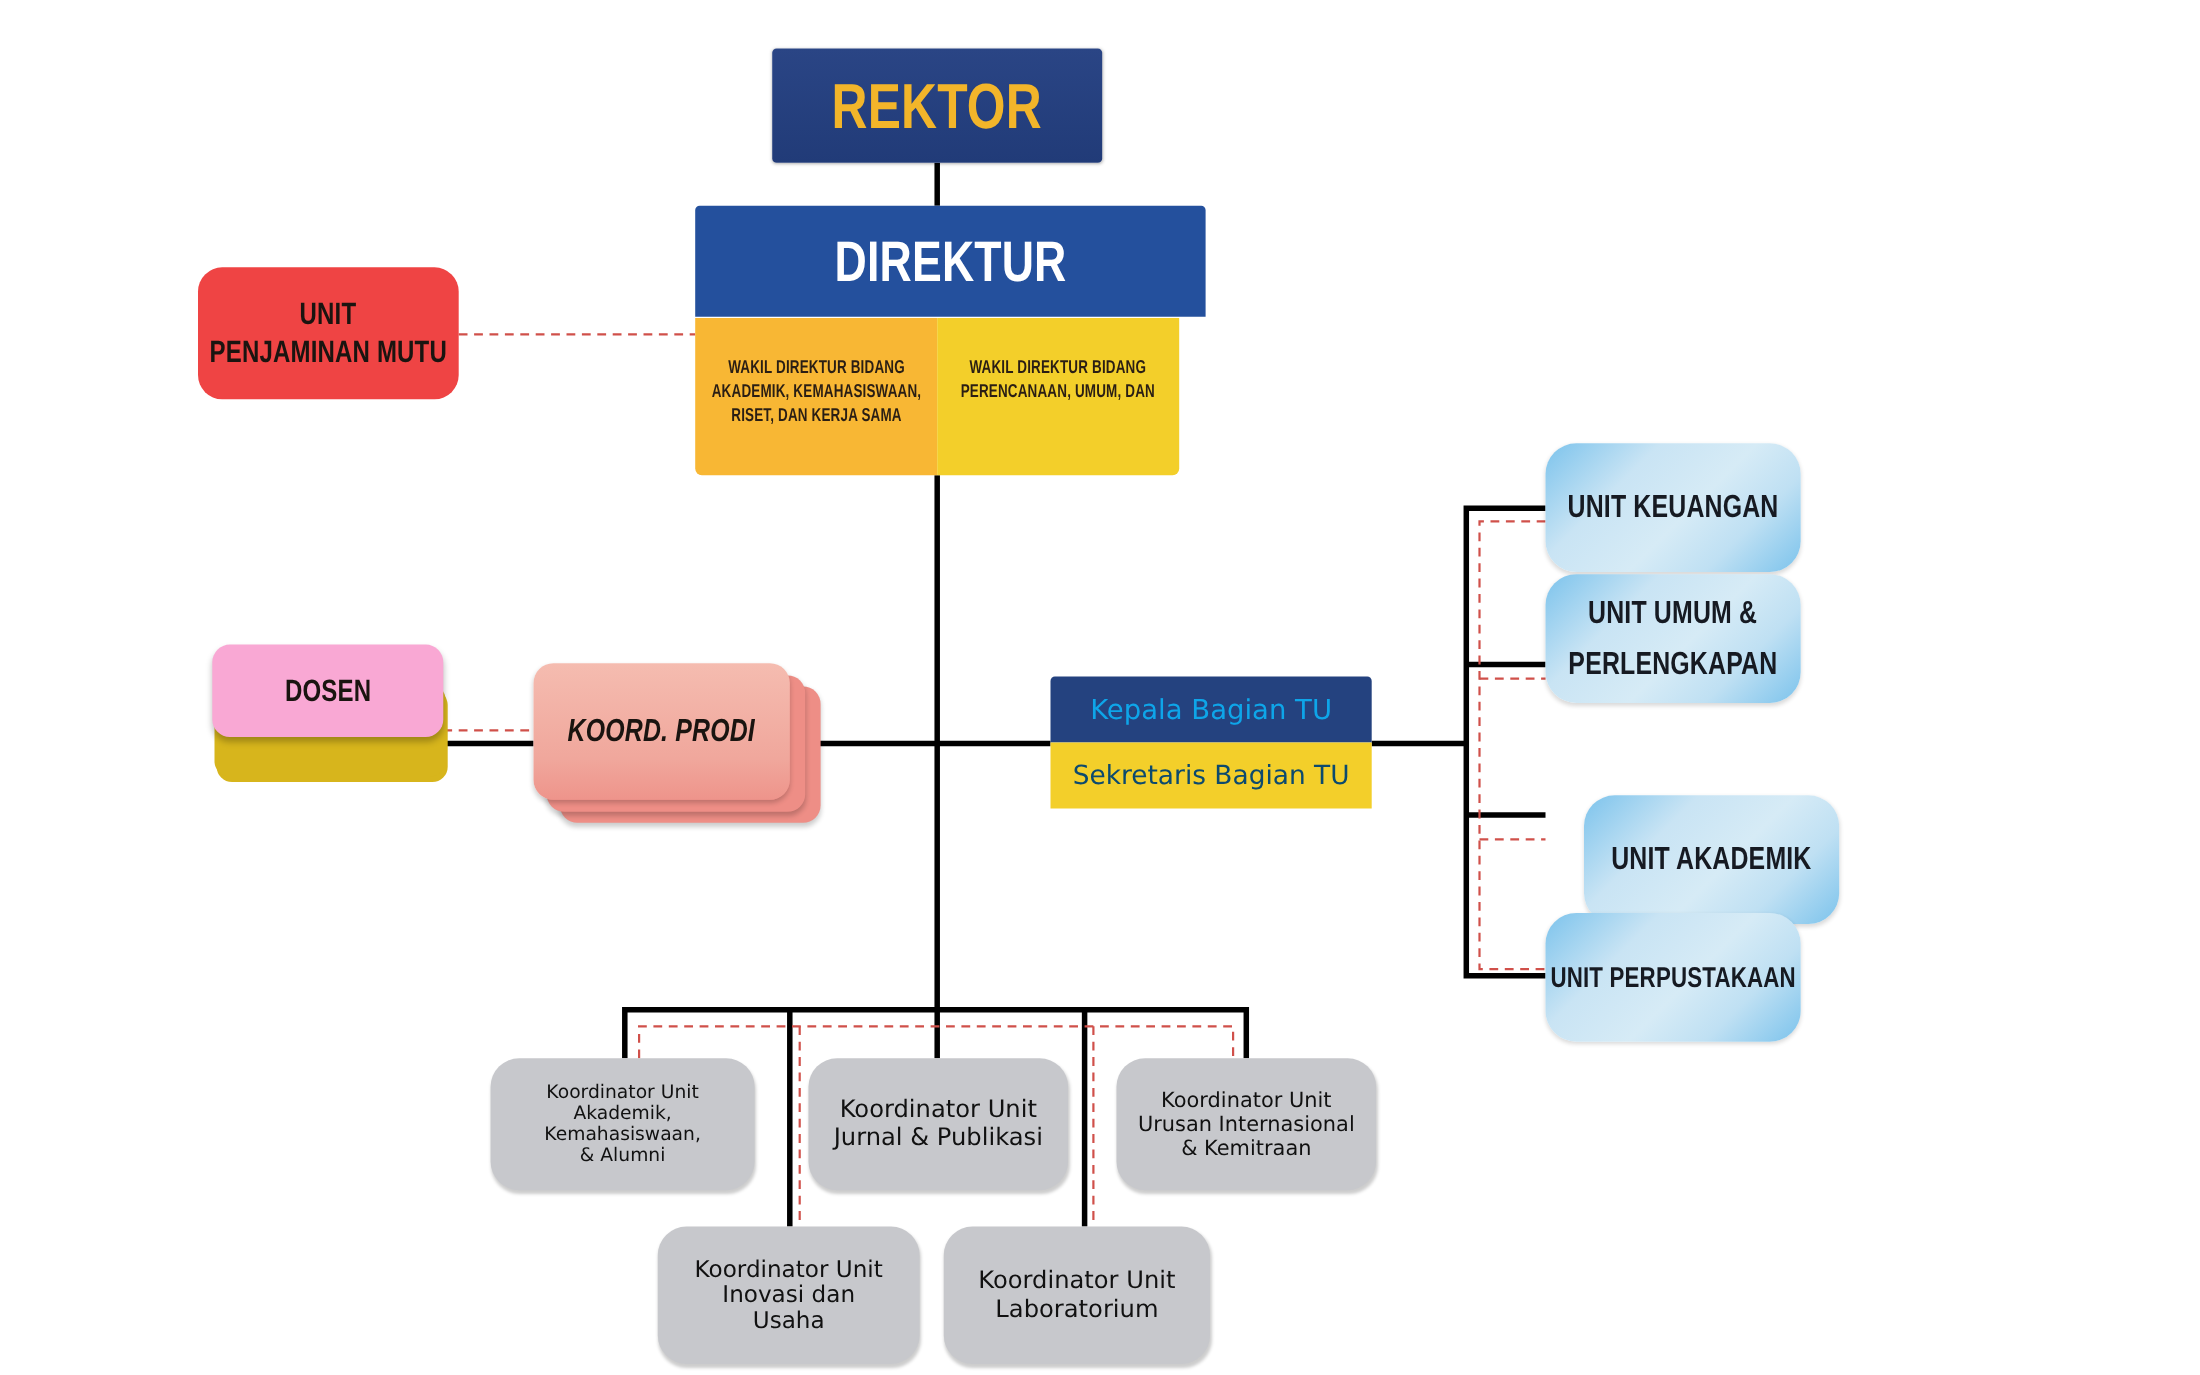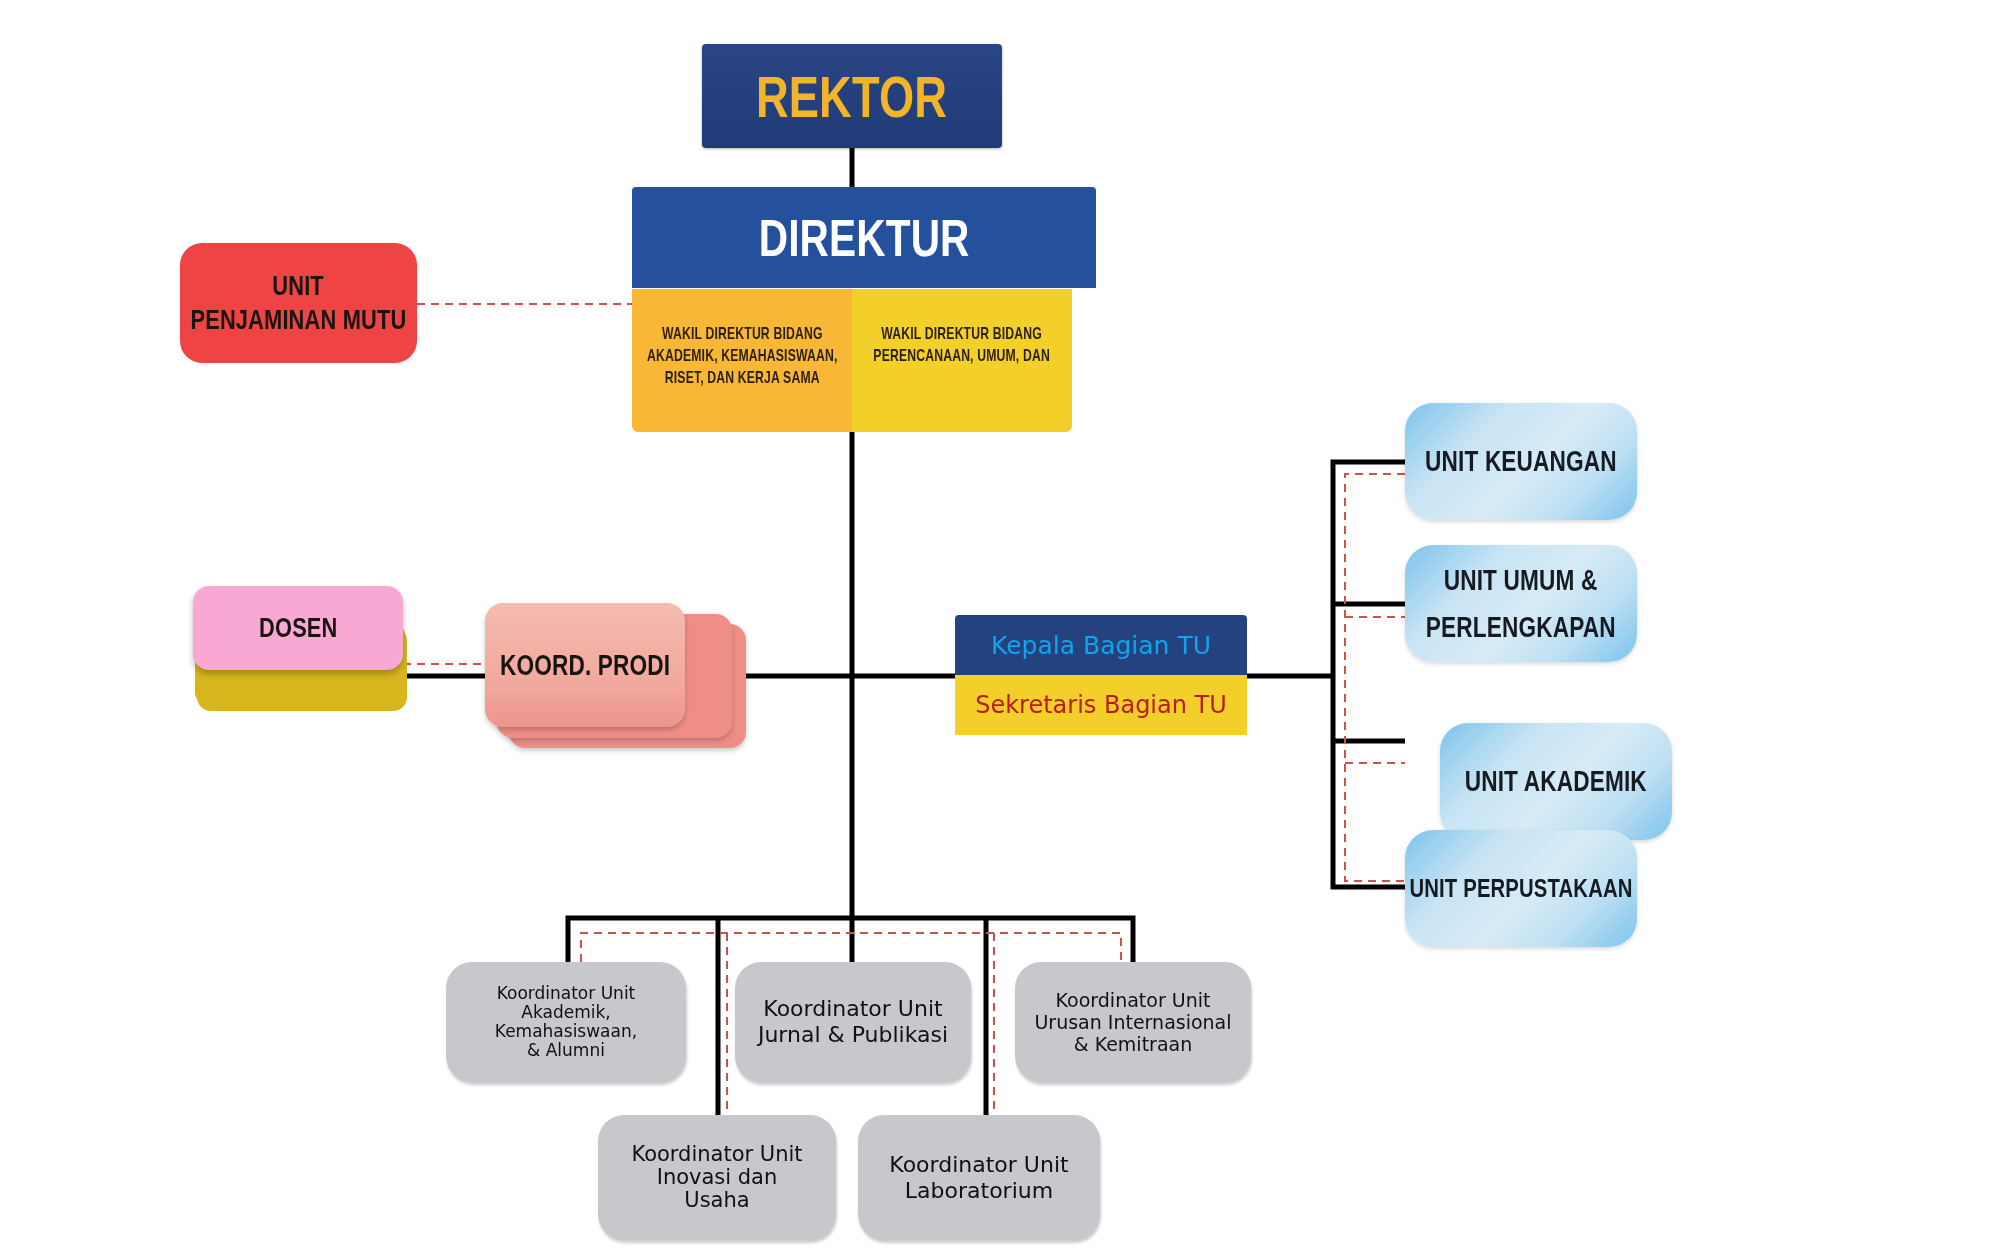--- a/index.html
+++ b/index.html
@@ -15,26 +15,26 @@
   .wakil{top:289px;height:143px;padding-top:34px;align-items:flex-start;}
   #wakil1{left:632px;width:220px;background:#f8b734;border-radius:0 0 0 6px;}
   #wakil2{left:852px;width:220px;background:#f3cf2a;border-radius:0 0 6px 0;}
   .wakil .txt{color:#2a1e14;font-size:17px;line-height:22px;}
   #upm{left:180px;top:243px;width:237px;height:120px;background:#ef4444;border-radius:22px;flex-direction:column;}
   #upm .cond{color:#1a1410;font-size:28px;line-height:34px;}
   .stackY{position:absolute;background:#d7b51c;border-radius:14px;}
   #dosen{left:193px;top:586px;width:210px;height:84px;background:#f9a8d4;border-radius:16px;box-shadow:0 4px 6px rgba(0,0,0,.25);}
   #dosen .cond{color:#1a1410;font-size:28px;}
   .stackP{position:absolute;background:#ee8e86;border-radius:16px;box-shadow:0 3px 5px rgba(0,0,0,.2);}
-  #prodi{left:485px;top:603px;width:200px;height:124px;background:linear-gradient(#f5bcb0,#f0a79c 70%,#ee948b);border-radius:18px;box-shadow:0 3px 5px rgba(0,0,0,.2);}
+  #prodi{left:485px;top:603px;width:233px;height:124px;background:linear-gradient(#f5bcb0,#f0a79c 70%,#ee948b);border-radius:18px;box-shadow:0 3px 5px rgba(0,0,0,.2);font-style:italic;}
   #prodi .cond{color:#1a1410;font-size:29px;}
   #tu-head{left:955px;top:615px;width:292px;height:60px;background:#24427f;border-radius:4px 4px 0 0;}
   #tu-head span{color:#0ea5e9;font-size:25px;font-family:"DejaVu Sans",sans-serif;}
   #tu-sec{left:955px;top:675px;width:292px;height:60px;background:#f3cf2a;}
-  #tu-sec span{color:#b91c1c;font-size:24px;font-family:"DejaVu Sans",sans-serif;}
+  #tu-sec span{color:#0c4a6e;font-size:24px;font-family:"DejaVu Sans",sans-serif;}
   .unit{left:1405px;width:232px;height:117px;background:linear-gradient(135deg,#7cc3ec 0%,#c9e4f4 30%,#d6ebf6 55%,#bfe0f3 75%,#7cc3ec 100%);border-radius:28px;box-shadow:0 2px 4px rgba(0,0,0,.15);flex-direction:column;}
   .unit .cond{color:#161a22;font-size:29px;line-height:33px;}
   .koord{background:#c7c8cc;border-radius:26px;box-shadow:1px 3px 3px rgba(0,0,0,.2);flex-direction:column;color:#111;font-family:"DejaVu Sans",sans-serif;}
   .koord span{display:block;}
 </style>
 </head>
 <body>
 
 <svg class="lines" viewBox="0 0 2000 1250">
   <g stroke="#000" stroke-width="5" fill="none">
@@ -104,21 +104,21 @@
 <div id="tu-head" class="abs center">
   <span>Kepala Bagian TU</span>
 </div>
 <div id="tu-sec" class="abs center">
   <span>Sekretaris Bagian TU</span>
 </div>
 
 <div class="abs center unit" style="top:403px;">
   <span class="cond">UNIT KEUANGAN</span>
 </div>
-<div class="abs center unit" style="top:545px;gap:14px;">
+<div class="abs center unit" style="top:522px;gap:14px;">
   <span class="cond">UNIT UMUM &amp;</span>
   <span class="cond">PERLENGKAPAN</span>
 </div>
 <div class="abs center unit" style="top:723px;margin-left:35px;">
   <span class="cond">UNIT AKADEMIK</span>
 </div>
 <div class="abs center unit" style="top:830px;">
   <span class="cond" style="font-size:26px;">UNIT PERPUSTAKAAN</span>
 </div>
 

